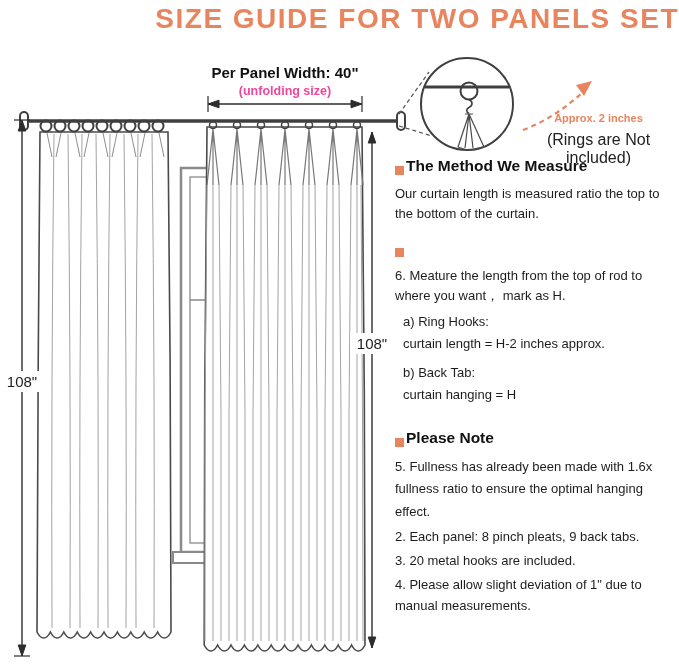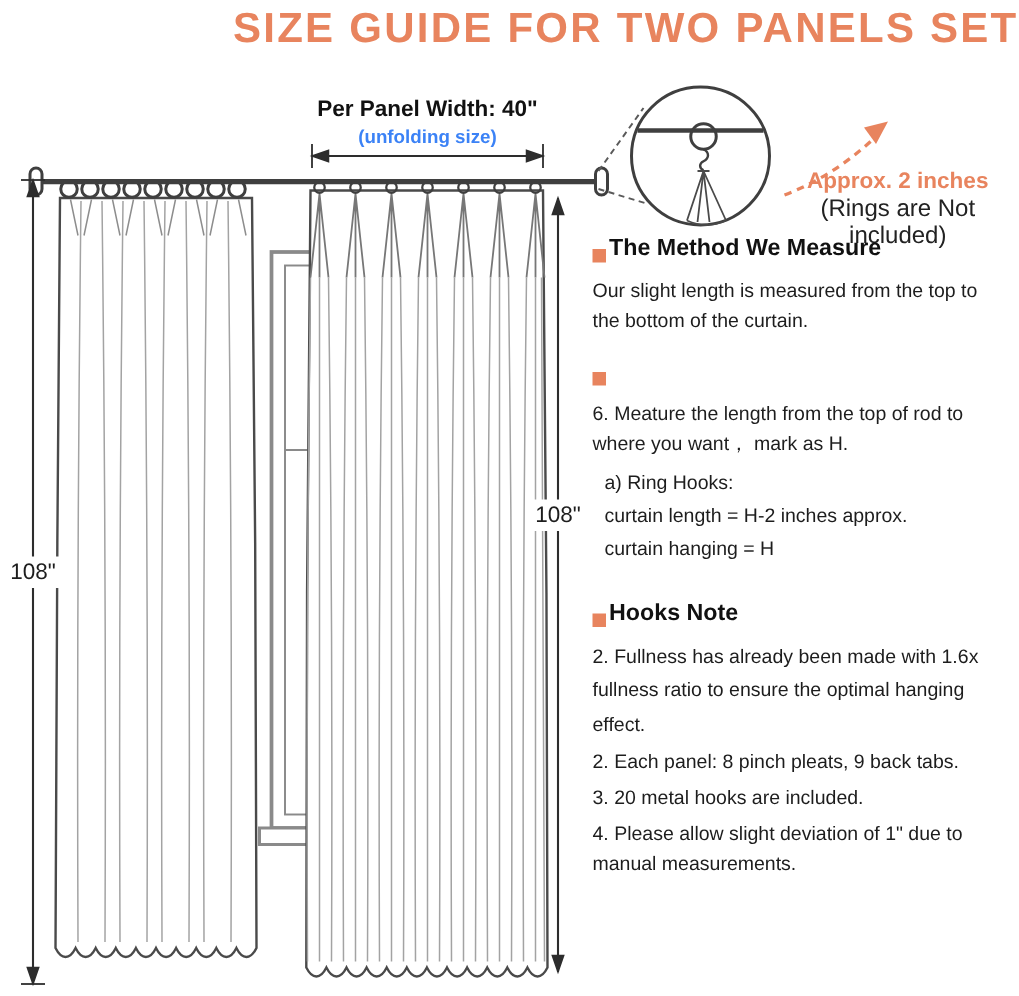--- a/index.html
+++ b/index.html
@@ -10,24 +10,24 @@
   }
   .page-title {
     position:absolute; top:3px; left:0; width:100%;
     text-align:right; font-size:28px; font-weight:700;
     letter-spacing:1.5px; color:#E8845E; white-space:nowrap;
   }
   svg.diagram { position:absolute; top:0; left:0; }
 
   .lbl { position:absolute; text-align:center; }
   .width-label  { left:172px; top:64px;  width:226px; font-size:15px; font-weight:700; color:#111; }
-  .width-sub    { left:172px; top:84px;  width:226px; font-size:12.5px; font-weight:700; color:#3b82f6; }
+  .width-sub    { left:172px; top:84px;  width:226px; font-size:12.5px; font-weight:700; color:#ec4899; }
   .h-left  { left:0px;   top:371px; width:44px; font-size:15px; background:#fff; padding:2px 0; }
   .h-right { left:350px; top:333px; width:44px; font-size:15px; background:#fff; padding:2px 0; }
-  .approx  { left:518px; top:112px; width:161px; font-size:15px; font-weight:700; color:#E8845E; }
+  .approx  { left:518px; top:112px; width:161px; font-size:11px; font-weight:700; color:#E8845E; }
   .rings-note { left:518px; top:131px; width:161px; font-size:16px; color:#222; }
 
   .right-col { position:absolute; left:395px; top:157px; width:266px; }
   .sec { margin-bottom:24px; }
   .sec-head { display:flex; align-items:flex-end; gap:2px; margin:0 0 9px; }
   .bullet { width:9px; height:9px; background:#E8845E; flex:none; }
   .sec-head h3 { font-size:15.5px; font-weight:700; color:#111; }
   .sec p { font-size:13px; line-height:1.55; margin:0 0 5px; }
   .options { padding-left:8px; }
   .options p { margin:0 0 2px; }
@@ -155,39 +155,40 @@
 <div class="lbl approx">Approx. 2 inches</div>
 <div class="lbl rings-note">(Rings are Not included)</div>
 
 <div class="right-col">
 
   <div class="sec">
     <div class="sec-head">
       <span class="bullet"></span>
       <h3>The Method We Measure</h3>
     </div>
-    <p>Our slight length is measured from the top to the bottom of the curtain.</p>
+    <p>Our curtain length is measured ratio the top to the bottom of the curtain.</p>
   </div>
 
   <div class="sec">
     <div class="sec-head">
       <span class="bullet"></span>
     </div>
     <p>6. Meature the length from the top of rod to where you want， mark as H.</p>
     <div class="options">
       <p>a) Ring Hooks:</p>
       <p>curtain length = H-2 inches approx.</p>
+      <p class="opt-b">b) Back Tab:</p>
       <p>curtain hanging = H</p>
     </div>
   </div>
 
   <div class="sec notes">
     <div class="sec-head">
       <span class="bullet"></span>
-      <h3>Hooks Note</h3>
+      <h3>Please Note</h3>
     </div>
-    <p class="long">2. Fullness has already been made with 1.6x fullness ratio to ensure the optimal hanging effect.</p>
+    <p class="long">5. Fullness has already been made with 1.6x fullness ratio to ensure the optimal hanging effect.</p>
     <p>2. Each panel: 8 pinch pleats, 9 back tabs.</p>
     <p>3. 20 metal hooks are included.</p>
     <p>4. Please allow slight deviation of 1" due to manual measurements.</p>
   </div>
 
 </div>
 
 </body></html>

